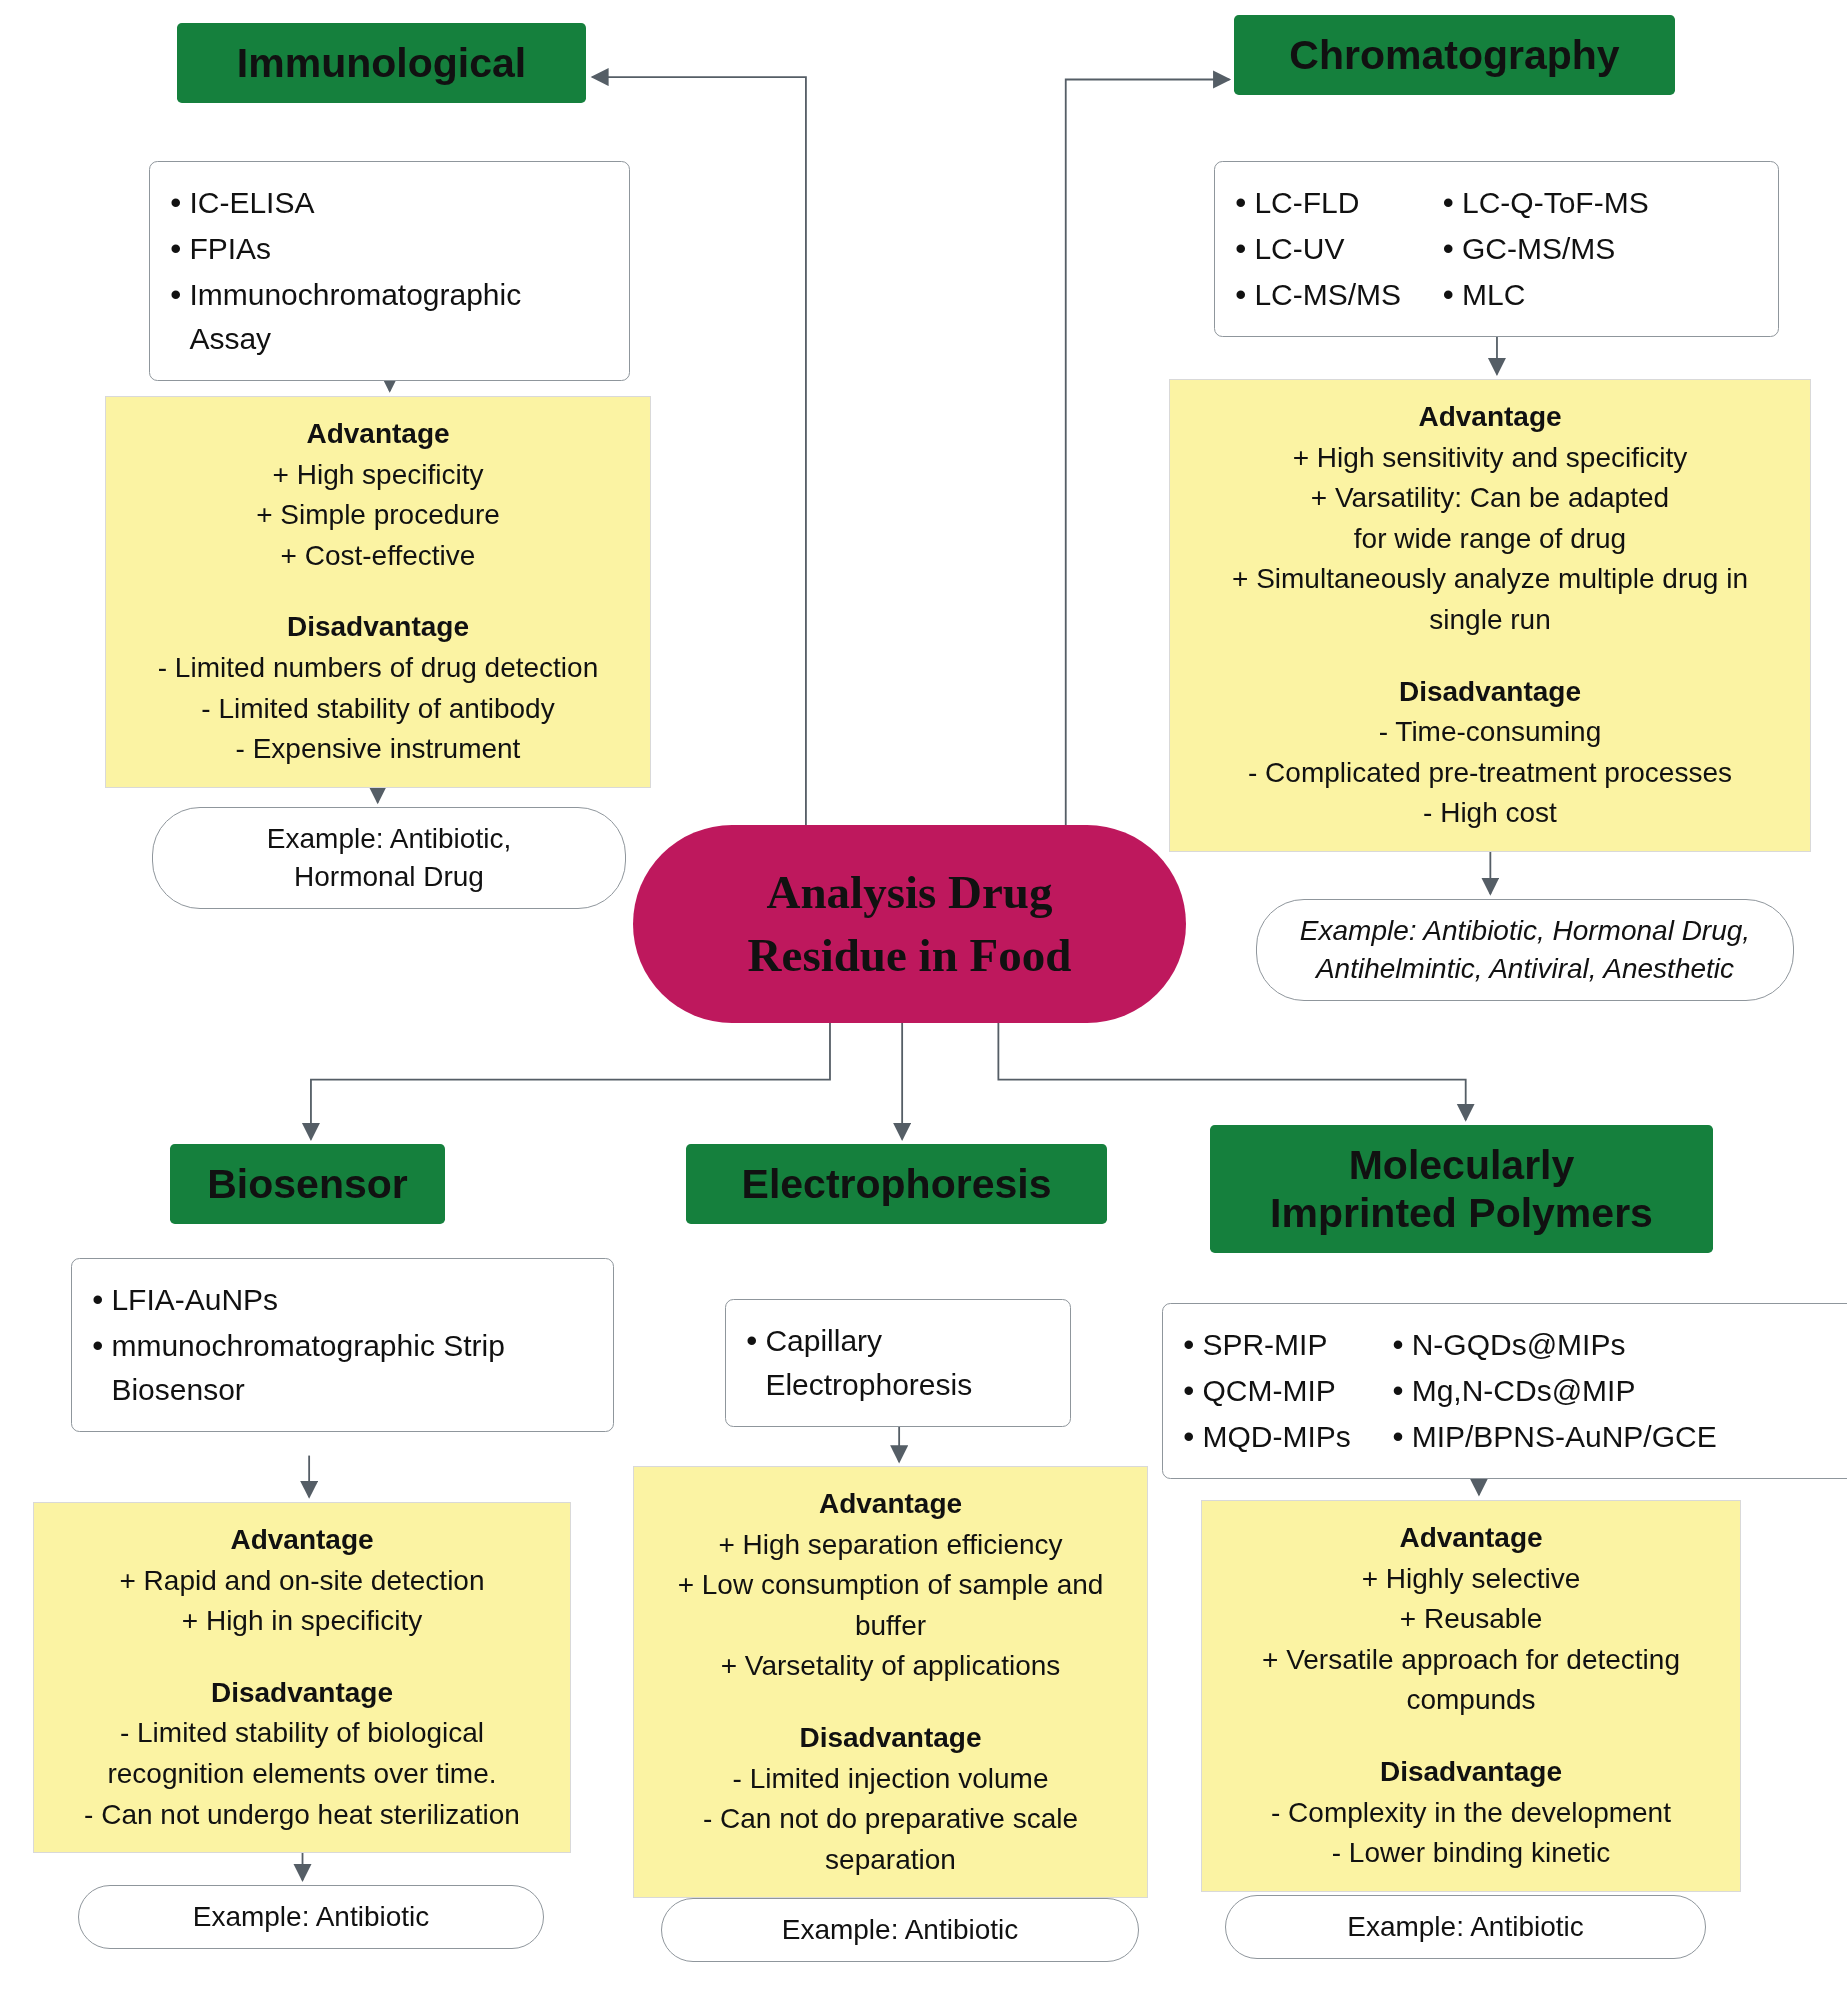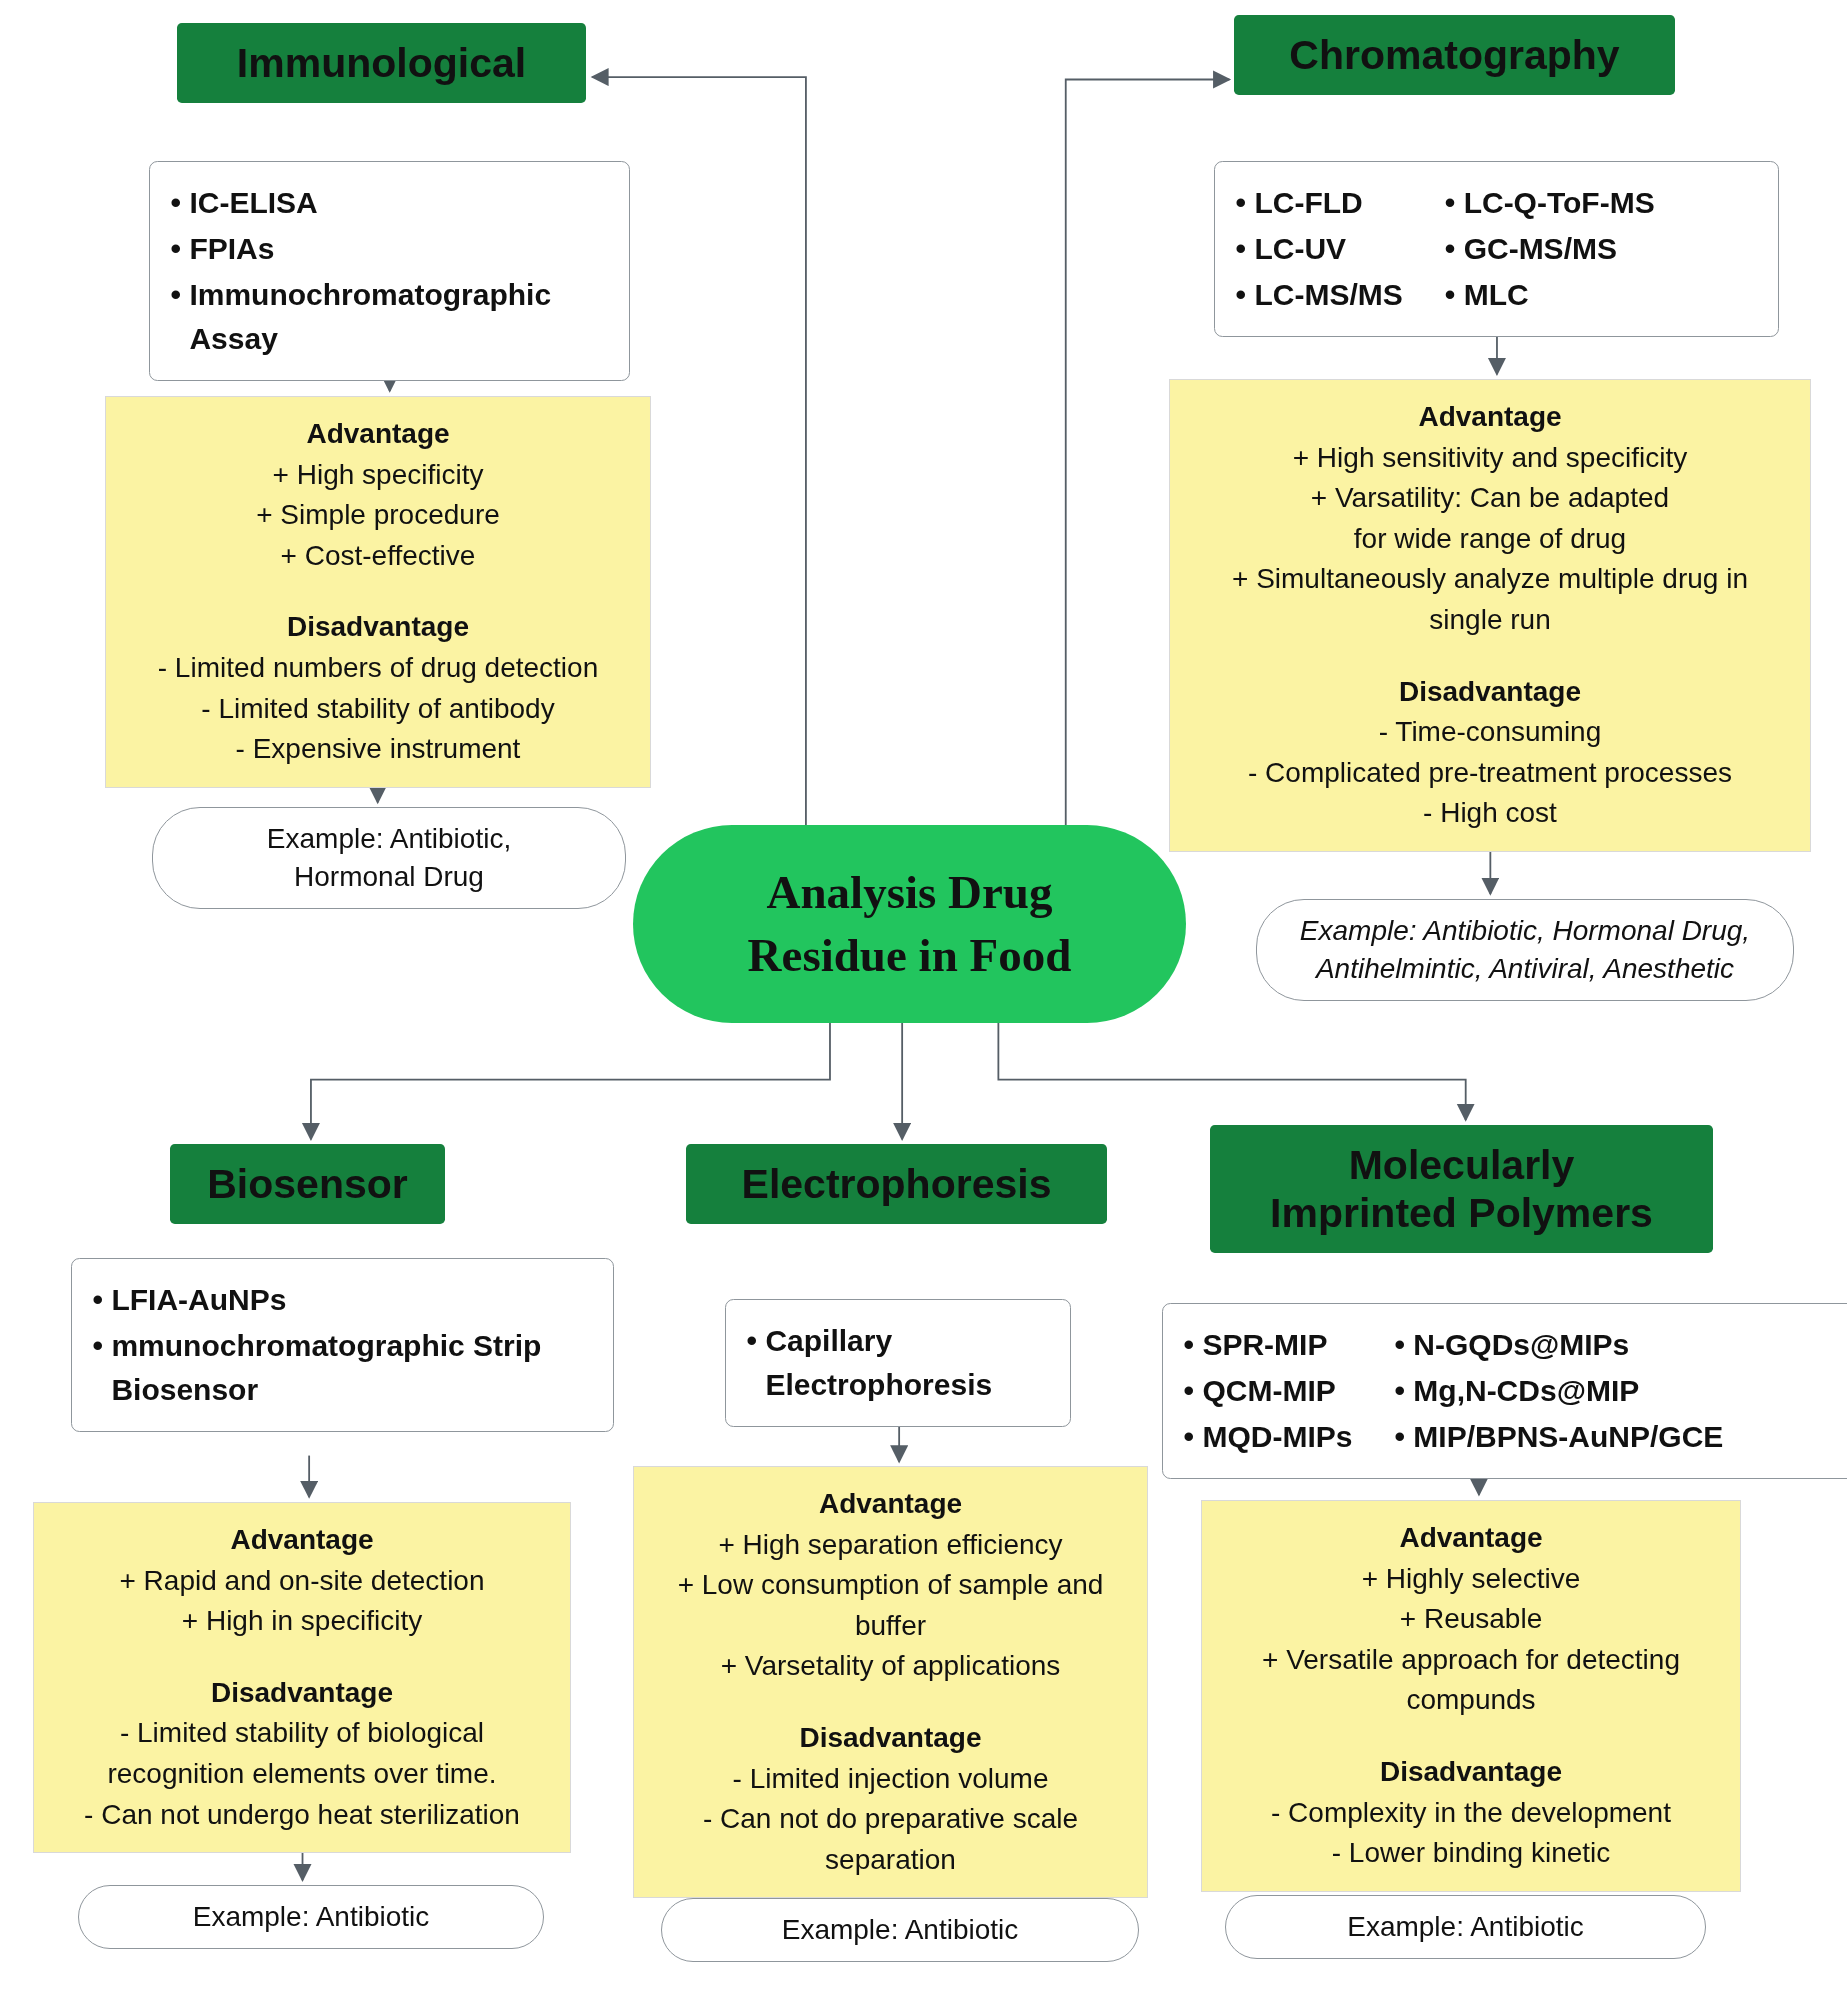--- a/index.html
+++ b/index.html
@@ -23,21 +23,21 @@
   }
 
   .methods-box {
     background: #ffffff;
     border: 1.8px solid #8f969c;
     border-radius: 8.4px;
     padding: 17px 20.5px;
     font-size: 30px;
     line-height: 1.45;
   }
-  .bullet { display: flex; margin: 2.4px 0; font-weight: bold; }
+  .bullet { display: flex; margin: 2.4px 0; }
   .bullet::before { content: "\2022"; margin-right: 8.4px; font-weight: bold; }
   .cols { display: flex; gap: 42px; }
 
   .adv-box {
     background: #FBF3A3;
     border: 1.2px solid #d9d9d9;
     padding: 17px 10.8px;
     font-size: 28px;
     line-height: 1.45;
     text-align: center;
@@ -49,21 +49,21 @@
     background: #ffffff;
     border: 1.8px solid #8f969c;
     border-radius: 48px;
     text-align: center;
     font-size: 28px;
     line-height: 1.35;
     padding: 12px 14.4px;
   }
 
   .center-node {
-    background: #22c55e;
+    background: #be185d;
     border-radius: 102px;
     display: flex;
     align-items: center;
     justify-content: center;
     text-align: center;
     font-family: "Liberation Serif", serif;
     font-weight: bold;
     font-size: 47px;
     line-height: 1.35;
   }

